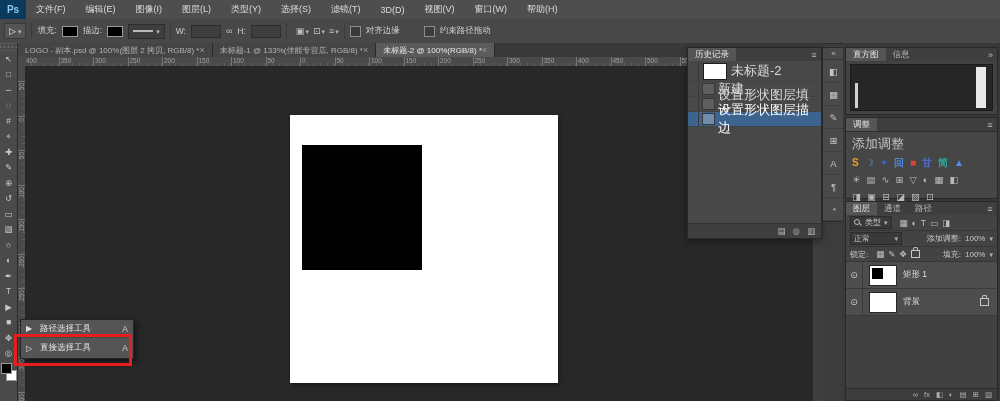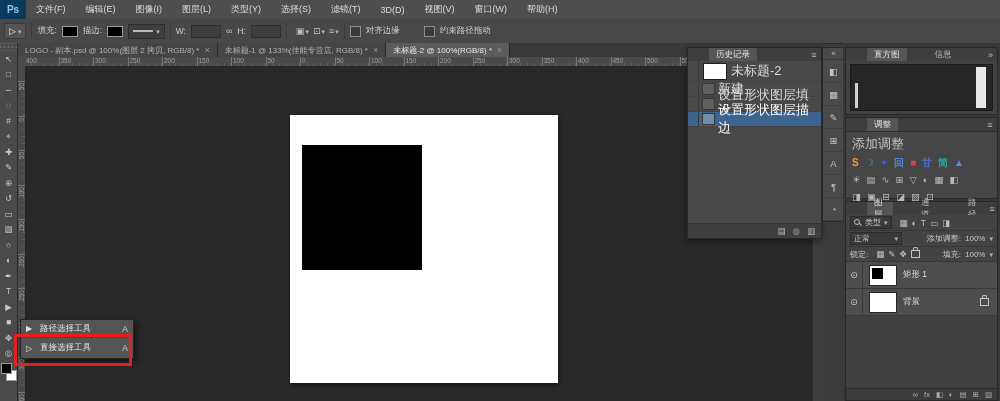--- a/index.html
+++ b/index.html
@@ -18,21 +18,21 @@
   .vsep{width:1px;height:16px;background:#3a3a3a;}
   .ob-label{color:#cdcdcd;}
   .swatch{width:16px;height:11px;background:#000;box-shadow:inset 0 0 0 1px #9a9a9a;}
   .combo{display:flex;align-items:center;gap:3px;background:#3e3e3e;border:1px solid #2d2d2d;height:13px;padding:0 4px;}
   .line-preview{width:20px;height:2px;background:#b9b9b9;}
   .vbox{width:28px;height:11px;background:#3e3e3e;border:1px solid #2d2d2d;font-size:8px;}
   .opicon{display:flex;align-items:center;gap:1px;font-size:9px;color:#c3c3c3;}
   .checkbox{width:9px;height:9px;background:#3b3b3b;border:1px solid #8d8d8d;}
   
   .tabbar{position:absolute;left:18px;top:43px;width:804px;height:14px;background:#393939;border-bottom:1px solid #2b2b2b;display:flex;}
-  .dtab{display:flex;align-items:center;gap:5px;padding:0 7px;font-size:8px;background:#454545;color:#b2b2b2;border-right:1px solid #292929;white-space:nowrap;overflow:hidden;}
+  .dtab{display:flex;align-items:center;padding:0 7px;font-size:8px;background:#454545;color:#b2b2b2;border-right:1px solid #292929;white-space:nowrap;overflow:hidden;}
   .dtab.active{background:#5b5b5b;color:#e8e8e8;}
   .dtab .close{font-size:9px;color:#9b9b9b;}
   
   .toolbar{position:absolute;left:0;top:43px;width:17px;height:358px;background:#4a4a4a;border-right:1px solid #2a2a2a;display:flex;flex-direction:column;overflow:hidden;}
   .tb-grip{height:8px;background:radial-gradient(circle,#666 1px,transparent 1.2px) center/4px 4px;}
   .tools{display:flex;flex-direction:column;}
   .tool{height:15.5px;flex:0 0 auto;display:flex;align-items:center;justify-content:center;font-size:8.5px;color:#c9c9c9;}
   .tb-swatches{position:relative;height:20px;margin-top:1px;}
   .bg-sw{position:absolute;left:6px;top:8px;width:9px;height:9px;background:#fff;border:1px solid #999;}
   .fg-sw{position:absolute;left:1px;top:1px;width:9px;height:9px;background:#000;border:1px solid #999;z-index:2;}
@@ -54,21 +54,21 @@
   
   .flyout{position:absolute;left:20px;top:319px;width:112px;background:#545454;border:1px solid #242424;box-shadow:2px 3px 7px rgba(0,0,0,.55);z-index:5;}
   .fly-row{display:flex;align-items:center;gap:4px;height:17px;padding:0 5px;font-size:8.5px;color:#e5e5e5;}
   .fly-row.second{height:20px;border-top:1px solid #474747;}
   .fly-ico{width:10px;font-size:8px;color:#e0e0e0;}
   .fly-key{margin-left:auto;color:#cfcfcf;}
   .red-box{position:absolute;left:14px;top:334px;width:112px;height:26px;border:3px solid #e81d1d;z-index:6;}
   
   .panel{position:absolute;background:#464646;border:1px solid #282828;box-shadow:0 2px 6px rgba(0,0,0,.4);}
   .p-header{height:13px;background:#3e3e3e;display:flex;align-items:stretch;border-bottom:1px solid #2b2b2b;font-size:8.5px;}
-  .p-tab{display:flex;align-items:center;padding:0 7px;color:#b5b5b5;margin-left:21px;}
+  .p-tab{display:flex;align-items:center;padding:0 7px;color:#b5b5b5;}
   .p-tab.active{background:#555555;color:#e6e6e6;}
   .flex1{flex:1;}
   .pmenu{width:14px;display:flex;align-items:center;justify-content:center;color:#bdbdbd;}
   .pmenu::after{content:"≡";font-size:9px;}
   .collapse{width:13px;display:flex;align-items:center;justify-content:center;color:#bdbdbd;font-size:9px;}
   .collapse.r::after{content:"»";}
   
   .hp-body{position:absolute;top:13px;left:0;right:0;bottom:0;display:flex;flex-direction:column;background:#484848;}
   .hist-row{display:flex;align-items:center;height:14px;border-bottom:1px solid #424242;font-size:13px;color:#dadada;flex:0 0 auto;}
   .hist-row.snap{height:20px;}

